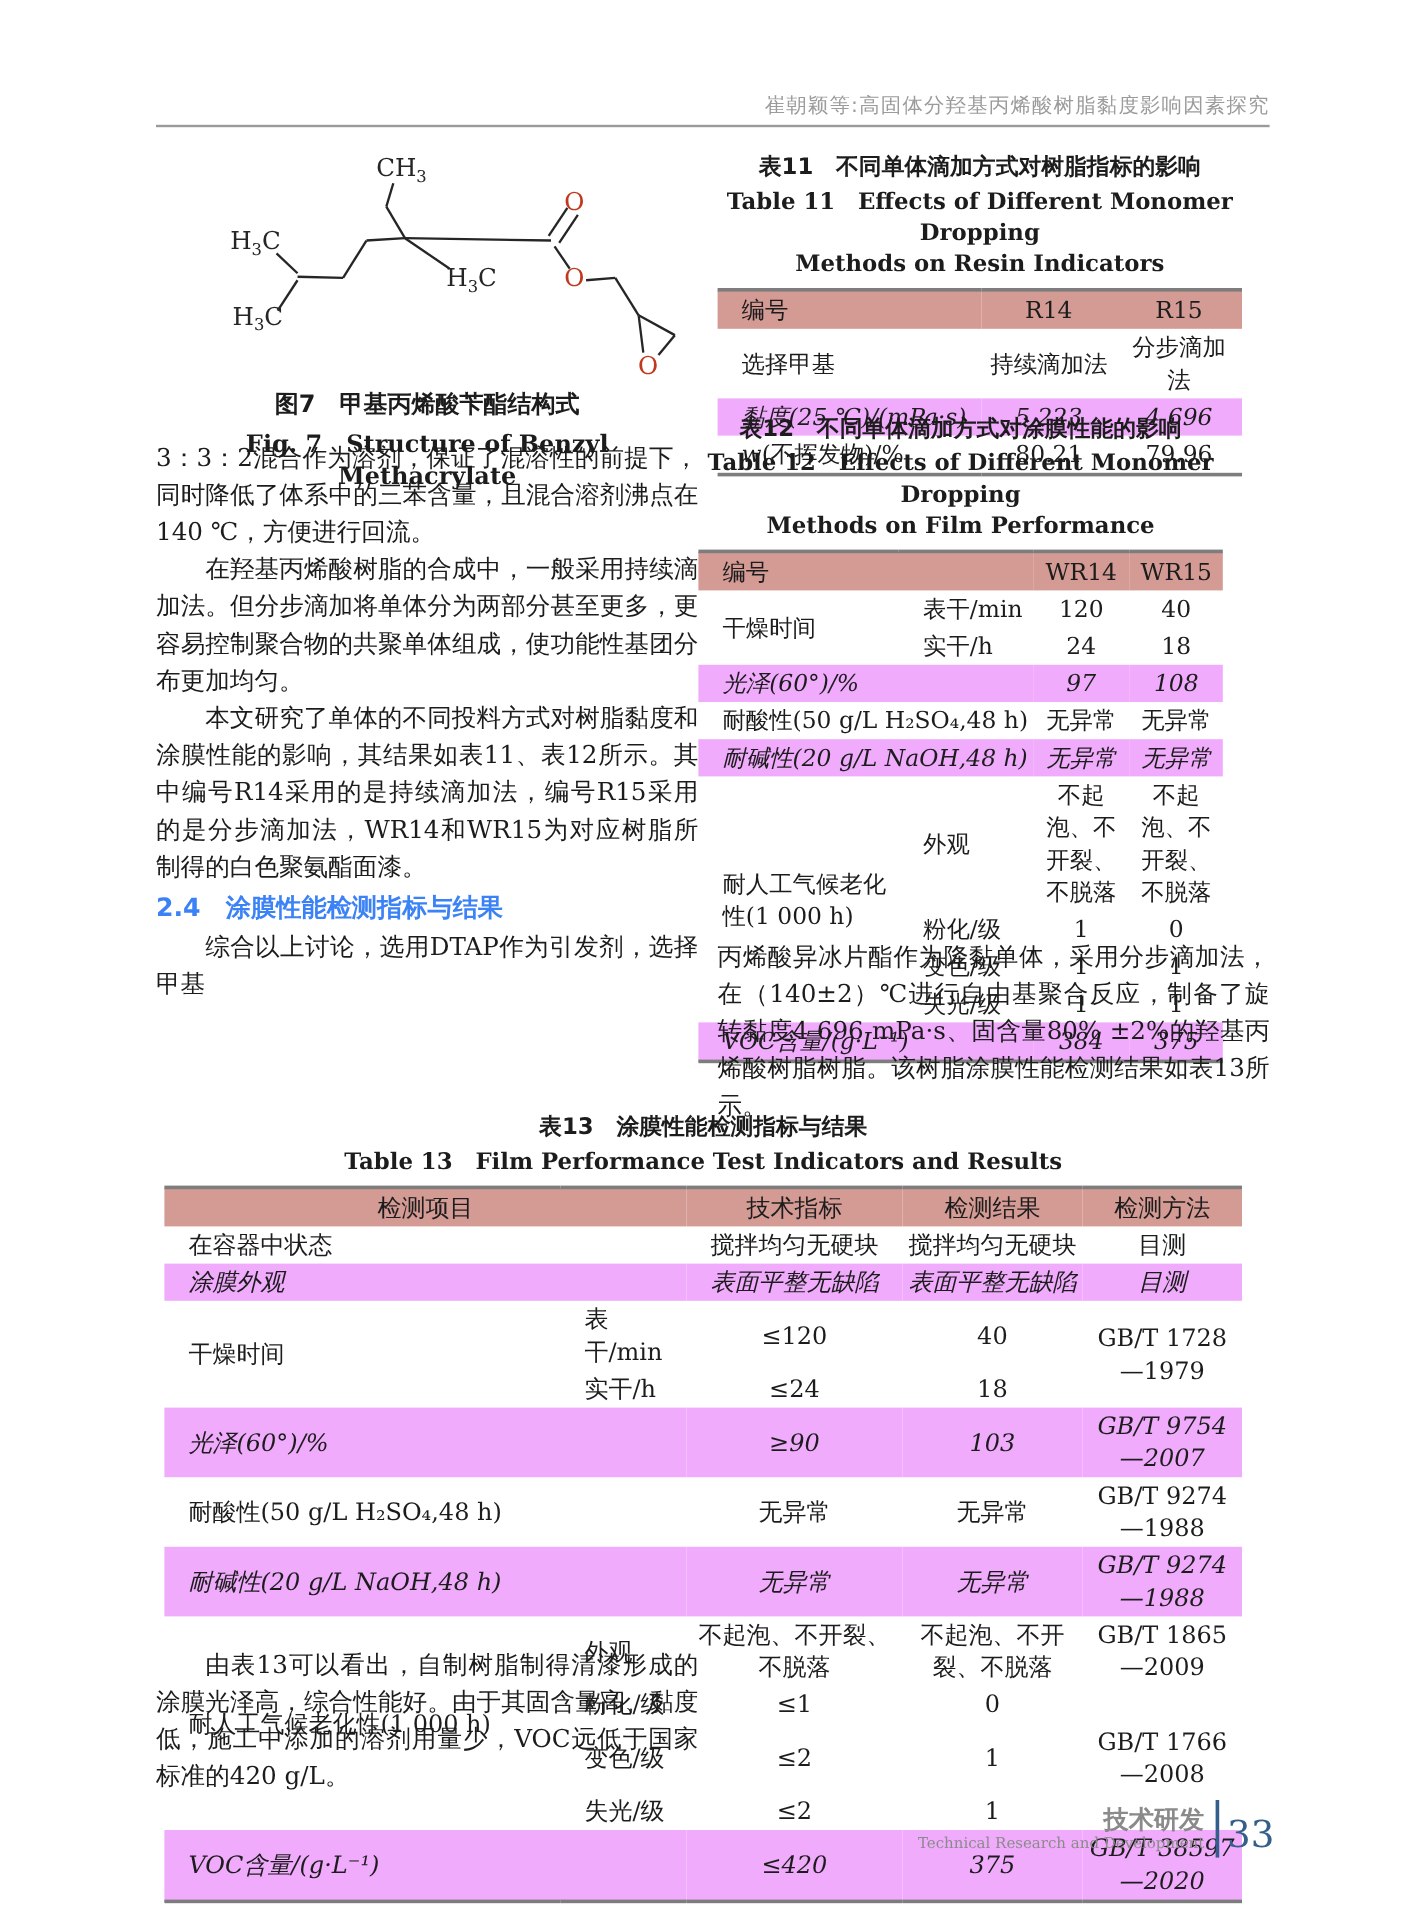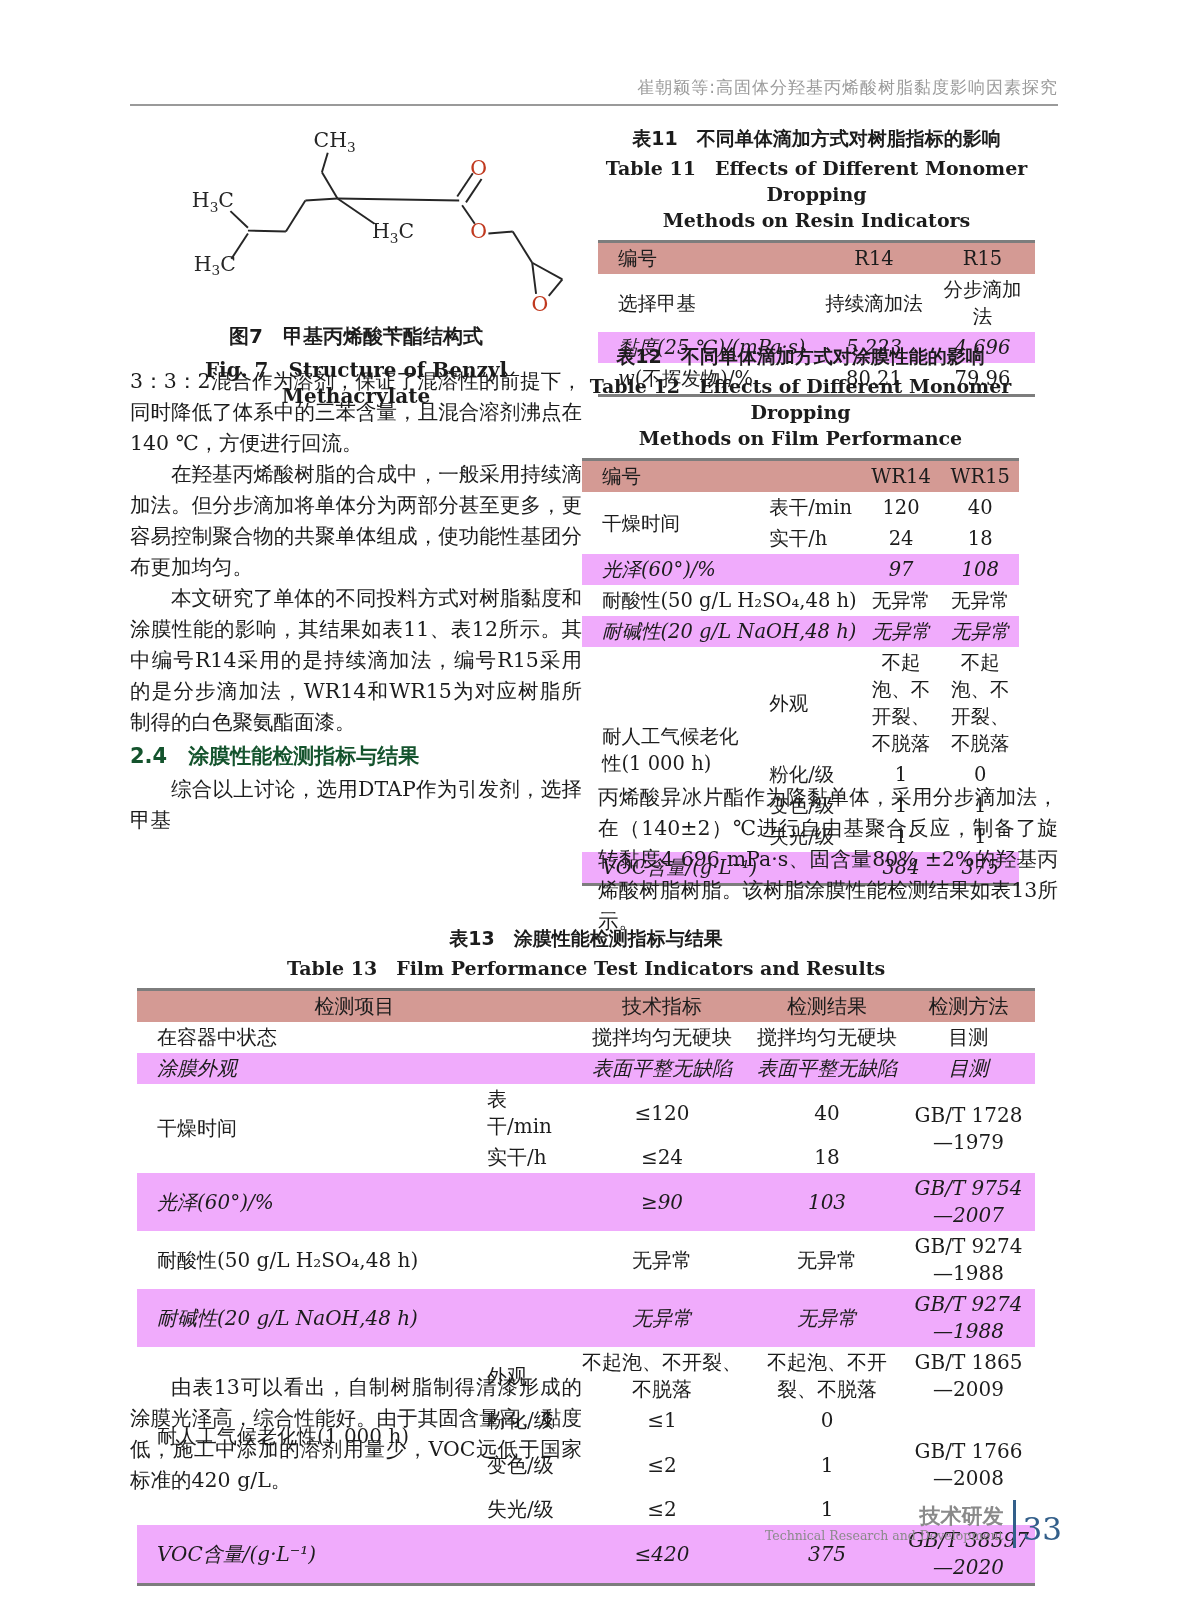--- a/index.html
+++ b/index.html
@@ -15,21 +15,21 @@
   .cap-cn{text-align:center;font-family:"DejaVu Sans","Liberation Sans",sans-serif;font-weight:bold;font-size:20px;margin-top:4px;}
   .cap-en{text-align:center;font-weight:bold;font-size:20px;margin-top:7px;}
   .bond{stroke:#262626;stroke-width:2;fill:none;}
   .atom{font-family:"DejaVu Serif",serif;font-size:21px;fill:#262626;}
   .atom .sb{font-size:14px;}
   .ox{fill:#c0391f;}
   
   p{margin:0;text-align:justify;font-size:20.5px;line-height:31px;}
   p.ind{text-indent:2em;}
   .left-text{position:absolute;left:130px;top:366px;width:452px;}
-  .sec-head{font-family:"DejaVu Sans","Liberation Sans",sans-serif;font-weight:bold;color:#14532d;
+  .sec-head{font-family:"DejaVu Sans","Liberation Sans",sans-serif;font-weight:bold;color:#3b82f6;
             font-size:21px;line-height:31px;margin:3px 0 2px 0;}
   .rpara{position:absolute;left:598px;top:782px;width:460px;}
   .bl{position:absolute;left:130px;top:1372px;width:452px;}
   .br{position:absolute;left:598px;top:1360px;width:460px;}
   .br .sec-head{font-size:24px;margin-bottom:10px;}
   
   .t11{position:absolute;left:598px;top:126px;width:437px;}
   .t12{position:absolute;left:582px;top:344px;width:437px;}
   .t13{position:absolute;left:137px;top:906px;width:898px;margin-top:20px;}
   .t-cn{text-align:center;font-family:"DejaVu Sans","Liberation Sans",sans-serif;font-weight:bold;font-size:19px;margin-bottom:3px;}

